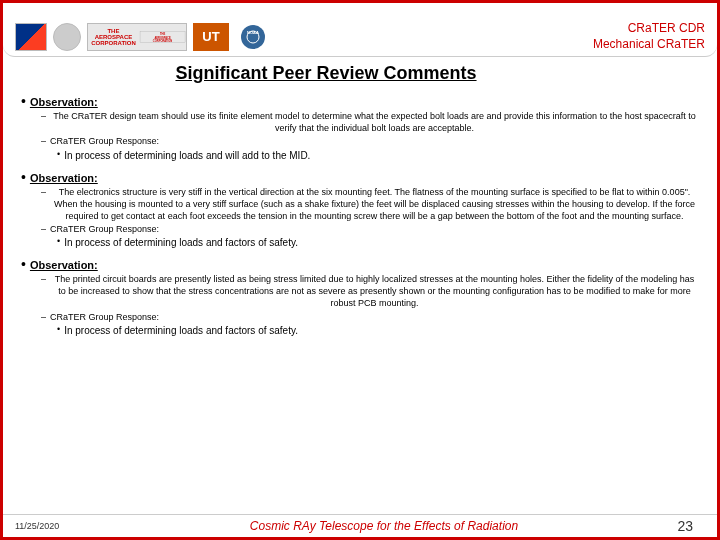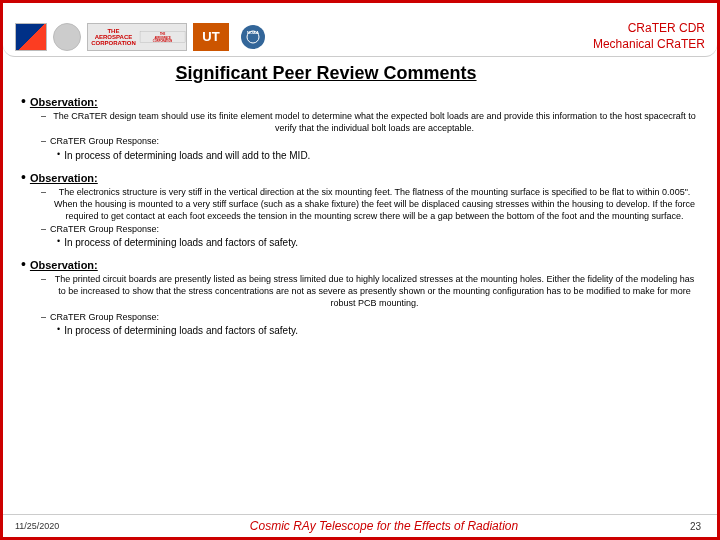--- a/index.html
+++ b/index.html
@@ -158,22 +158,22 @@
       margin-left: 48px;
     }
     .footer-date {
       position: absolute;
       left: 12px;
       font-size: 9px;
       color: #333;
     }
     .footer-page {
       position: absolute;
-      right: 16px;
-      font-size: 10px;
+      right: 24px;
+      font-size: 14px;
       color: #333;
     }
     .obs-row {
       display: flex;
       align-items: baseline;
       margin-bottom: 2px;
     }
   </style>
 </head>
 <body>

